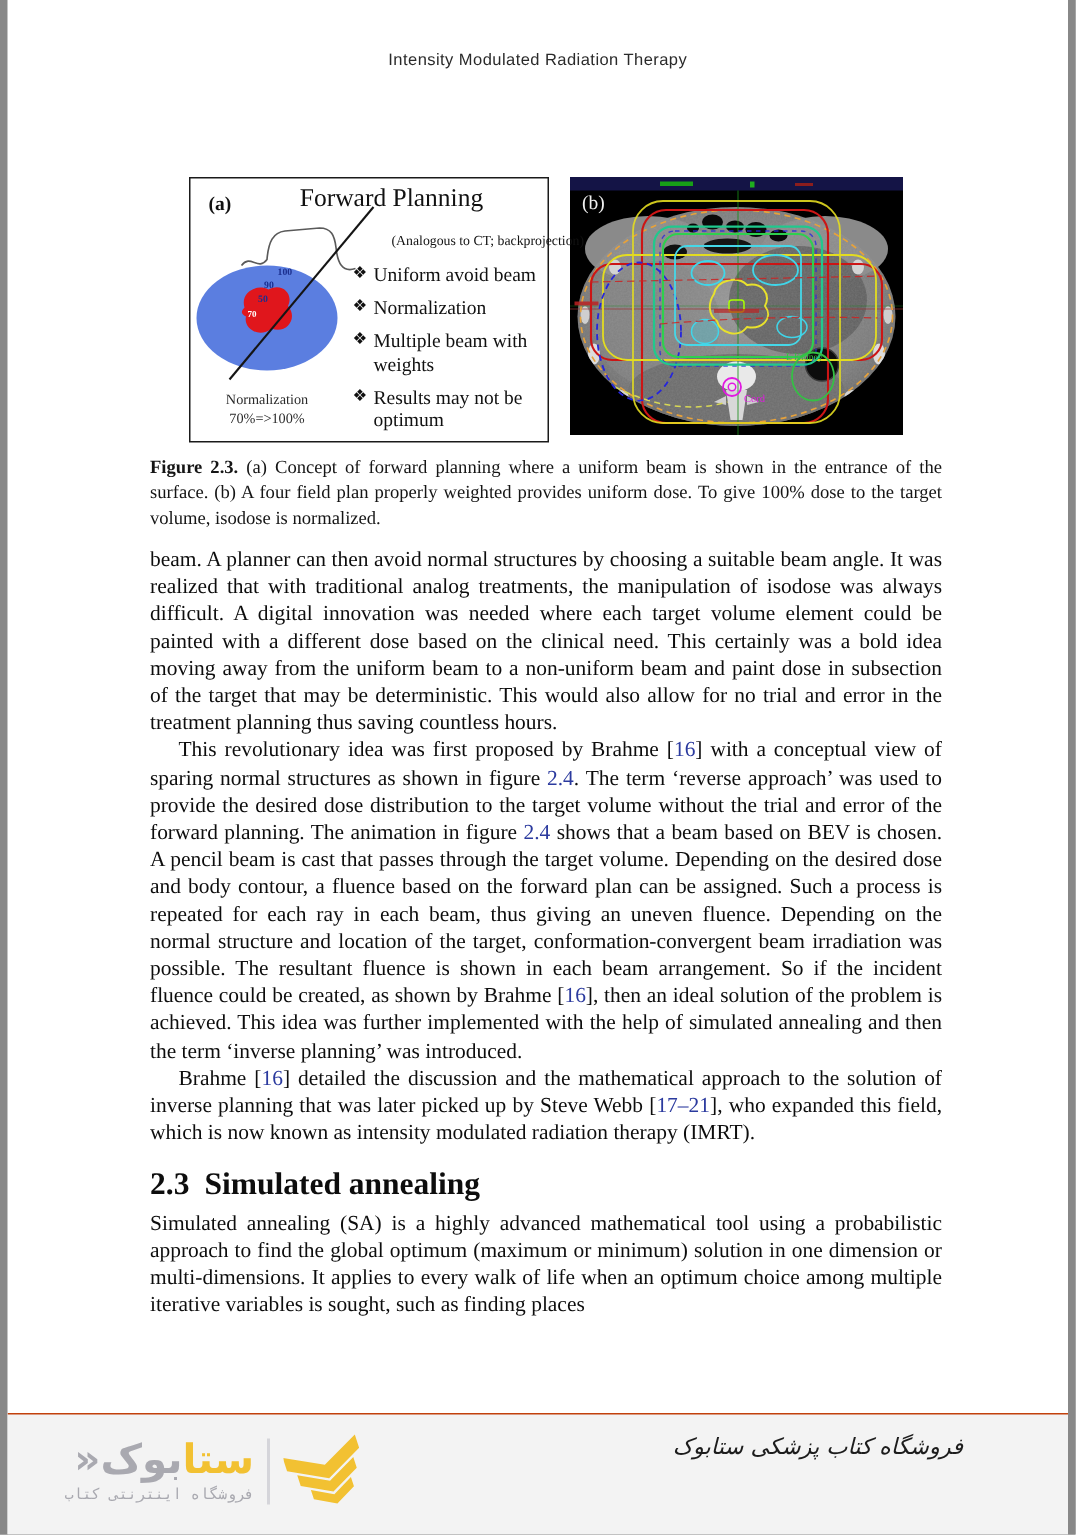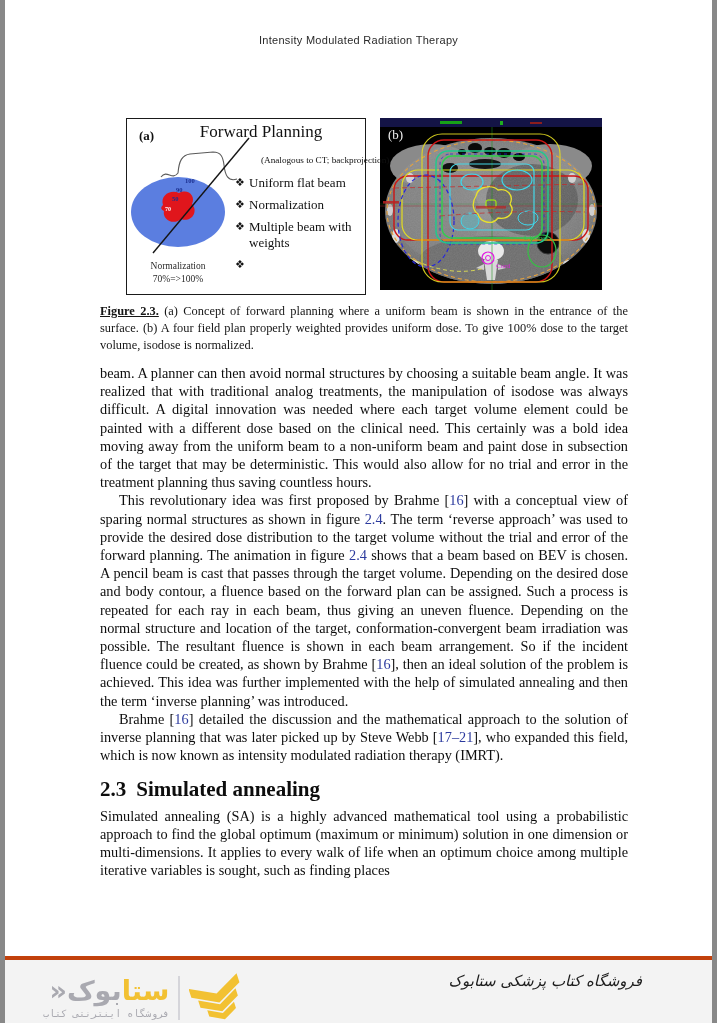--- a/index.html
+++ b/index.html
@@ -16,33 +16,33 @@
   .pa-title{position:absolute;left:30px;right:0;top:3px;text-align:center;font-size:17px;z-index:3;}
   .pa-sub{position:absolute;left:103px;top:36px;font-size:9.2px;white-space:nowrap;z-index:3;margin-left:31px;}
   .pa-bullets{position:absolute;left:108px;top:56px;width:126px;margin:0;padding:0;list-style:none;z-index:3;}
   .pa-bullets li{display:flex;font-size:13px;line-height:1.17;margin-bottom:7px;}
   .pa-bullets .glyph{flex:none;width:14px;font-size:11px;padding-top:1px;}
   .pa-svg{position:absolute;left:0;top:0;z-index:1;}
 
   .panel-b{position:absolute;left:254px;top:0;width:222px;height:172px;background:#000;}
 
   .caption{position:absolute;left:95px;top:303px;width:528px;font-size:12.4px;line-height:17px;text-align:justify;color:#151515;}
-  .cap-lead{font-weight:bold;text-decoration:underline;}
+  .cap-lead{font-weight:bold;}
 
   
   .body-text{position:absolute;left:95px;top:364px;width:528px;font-size:14.3px;line-height:18.2px;
              text-align:justify;color:#0d0d0d;}
   .body-text p{margin:0;}
   .body-text p.indent{text-indent:19px;}
   .body-text h2{font-size:21px;margin:16px 0 8px 0;font-weight:bold;}
   .body-text h2 .sec-no{margin-right:10px;}
   .ref{color:#2b3a9e;cursor:pointer;}
 
   
-  .footer{position:absolute;left:0;top:942px;right:0;bottom:0;background:#f3f3f3;border-top:4px solid #c2410c;margin-top:14px;}
+  .footer{position:absolute;left:0;top:942px;right:0;bottom:0;background:#f3f3f3;border-top:1px solid #c2410c;}
   .footer-left{position:absolute;left:38px;top:10px;display:flex;direction:rtl;align-items:center;}
   .logo-mark{flex:none;}
   .logo-divider{width:2px;height:44px;background:#d5d5da;margin:0 9px;}
   .logo-textcol{direction:rtl;text-align:right;}
   .logo-wordmark{font-family:"DejaVu Sans", sans-serif;font-size:27px;font-weight:bold;line-height:1.1;white-space:nowrap;}
   .wm-gold{color:#f2c132;}
   .wm-gray{color:#a9a9b0;}
   .logo-tagline{font-family:Liberation Mono, monospace;font-size:10px;color:#a9a9b0;margin-top:2px;}
 
   .footer-right{position:absolute;right:70px;top:12px;text-align:right;font-style:italic;}
@@ -79,32 +79,33 @@
 
         <text x="51" y="150" font-size="9.5" fill="#2a2a2a" text-anchor="middle" font-family="Liberation Serif, serif">Normalization</text>
         <text x="51" y="163" font-size="9.5" fill="#2a2a2a" text-anchor="middle" font-family="Liberation Serif, serif">70%=&gt;100%</text>
       </svg>
       <span class="pa-label">(a)</span>
       <div class="pa-title">Forward Planning</div>
       <div class="pa-sub">(Analogous to CT; backprojection)</div>
       <ul class="pa-bullets">
         <li>
             <span class="glyph">❖</span>
-            <span>Uniform flat beam</span>
+            <span>Uniform avoid beam</span>
           </li>
         <li>
             <span class="glyph">❖</span>
             <span>Normalization</span>
           </li>
         <li>
             <span class="glyph">❖</span>
             <span>Multiple beam with weights</span>
           </li>
         <li>
             <span class="glyph">❖</span>
+            <span>Results may not be optimum</span>
           </li>
       </ul>
     </div>
 
     <div class="panel-b">
       <svg width="222" height="172" viewBox="0 0 222 172">
         <defs>
           <radialGradient id="bodyGrad" cx="50%" cy="45%" r="65%">
             <stop offset="0%" stop-color="#969696"></stop>
               <stop offset="70%" stop-color="#7a7a7a"></stop>

